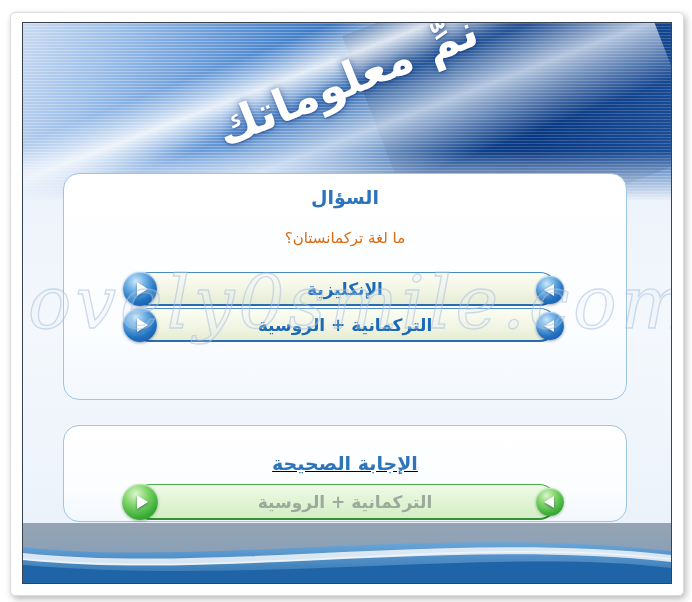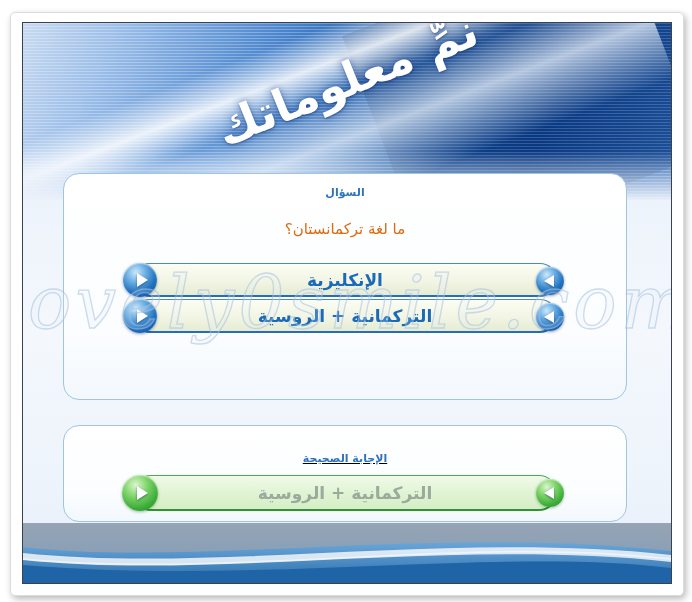--- a/index.html
+++ b/index.html
@@ -47,21 +47,21 @@
   }
   
   .panel{
     position:absolute;left:40px;width:564px;
     background:linear-gradient(180deg,#ffffff 0%,#fbfdff 70%,#f3f8fd 100%);
     border:1px solid #9ec5e4;border-radius:16px;box-sizing:border-box;
   }
   .panel.question{top:150px;height:227px;padding-top:12px;}
   .panel.answer{top:402px;height:97px;padding-top:26px;text-decoration:underline;}
   .panel-title{
-    text-align:center;color:#2d74ba;font-weight:bold;font-size:11px;direction:rtl;
+    text-align:center;color:#2d74ba;font-weight:bold;font-size:19px;direction:rtl;
   }
   .question-text{
     text-align:center;color:#dc6a10;font-weight:normal;font-size:15px;direction:rtl;
     margin-top:21px;
   }
   .options{margin-top:25px;display:flex;flex-direction:column;gap:2px;align-items:center;}
   
   .row{position:relative;width:424px;height:34px;}
   .pill{
     position:absolute;inset:0;border-radius:17px;

